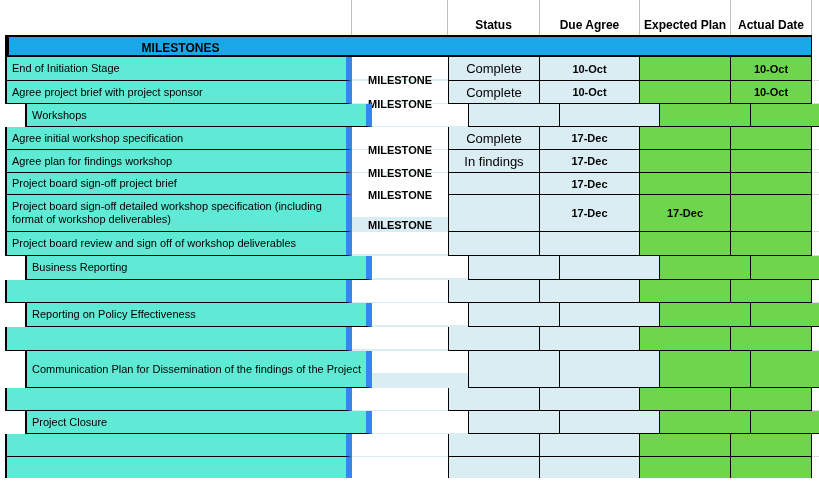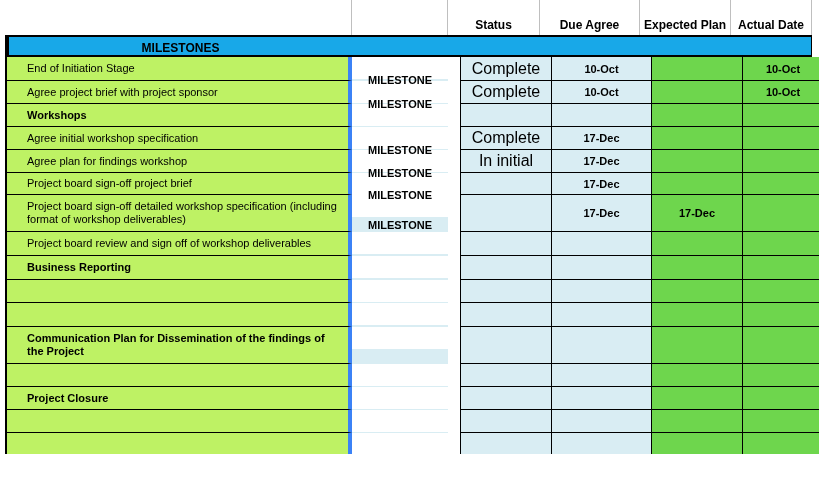--- a/index.html
+++ b/index.html
@@ -41,43 +41,43 @@
     border-left:4px solid #000;border-right:1px solid #000;
     display:flex;align-items:flex-end;
   }
   .title-span{
     width:343px;text-align:center;font-weight:bold;font-size:12px;
   }
 
   
   .cell{display:flex;align-items:center;}
   .desc-cell{
-    background:#bef264;
-    border-left:2px solid #000;border-right:4px solid #3b82f6;border-bottom:1px solid #000;
-    padding:1px 4px 1px 20px;
+    background:#5eead4;
+    border-left:2px solid #000;border-right:6px solid #3b82f6;border-bottom:1px solid #000;
+    padding:1px 4px 1px 5px;
     font-size:11px;line-height:13px;
   }
   .gap-cell{
     background:#d9edf3;justify-content:center;
     font-size:11px;font-weight:bold;margin-top:22px;
   }
   .status-cell{
-    background:#d9edf3;justify-content:center;font-size:16px;
-    border-left:1px solid #000;border-right:1px solid #000;border-bottom:1px solid #000;margin-left:12px;
+    background:#d9edf3;justify-content:center;font-size:13px;
+    border-left:1px solid #000;border-right:1px solid #000;border-bottom:1px solid #000;
   }
   .due-cell{
     background:#d9edf3;justify-content:center;font-size:11px;font-weight:bold;
     border-right:1px solid #000;border-bottom:1px solid #000;
   }
   .exp-cell,.act-cell{
     background:#6ed64d;justify-content:center;font-size:11px;font-weight:bold;
     border-right:1px solid #000;border-bottom:1px solid #000;
   }
   .sliver-cell{background:#fff;border-bottom:1px solid #dcdcdc;}
-  .bold .desc-cell, .desc-cell.section{font-weight:bold;}
+  .bold .desc-cell, .desc-cell.section{font-weight:normal;margin-left:20px;}
   .row:last-child .cell{border-bottom:none;}
   .row:last-child .sliver-cell{border-bottom:none;}
 </style>
 </head>
 <body>
 
 <div class="sheet">
 
   <div class="flexrow header-row">
     <div class="header-blank" style="width:352px;flex:0 0 352px;"></div>
@@ -138,21 +138,21 @@
     <div class="cell due-cell c-due">17-Dec</div>
     <div class="cell exp-cell c-exp"></div>
     <div class="cell act-cell c-act"></div>
     <div class="sliver-cell c-sliver"></div>
   </div>
 
   <div class="flexrow row" style="height:23px">
     <div class="c-margin"></div>
     <div class="cell desc-cell c-desc">Agree plan for findings workshop</div>
     <div class="cell gap-cell c-gap">MILESTONE</div>
-    <div class="cell status-cell c-status">In initial</div>
+    <div class="cell status-cell c-status">In findings</div>
     <div class="cell due-cell c-due">17-Dec</div>
     <div class="cell exp-cell c-exp"></div>
     <div class="cell act-cell c-act"></div>
     <div class="sliver-cell c-sliver"></div>
   </div>
 
   <div class="flexrow row" style="height:22px">
     <div class="c-margin"></div>
     <div class="cell desc-cell c-desc">Project board sign-off project brief</div>
     <div class="cell gap-cell c-gap">MILESTONE</div>
@@ -201,20 +201,30 @@
     <div class="c-margin"></div>
     <div class="cell desc-cell c-desc"></div>
     <div class="cell gap-cell c-gap"></div>
     <div class="cell status-cell c-status"></div>
     <div class="cell due-cell c-due"></div>
     <div class="cell exp-cell c-exp"></div>
     <div class="cell act-cell c-act"></div>
     <div class="sliver-cell c-sliver"></div>
   </div>
 
+  <div class="flexrow row" style="height:24px">
+    <div class="c-margin"></div>
+    <div class="cell desc-cell section c-desc">Reporting on Policy  Effectiveness</div>
+    <div class="cell gap-cell c-gap"></div>
+    <div class="cell status-cell c-status"></div>
+    <div class="cell due-cell c-due"></div>
+    <div class="cell exp-cell c-exp"></div>
+    <div class="cell act-cell c-act"></div>
+    <div class="sliver-cell c-sliver"></div>
+  </div>
 
   <div class="flexrow row" style="height:24px">
     <div class="c-margin"></div>
     <div class="cell desc-cell c-desc"></div>
     <div class="cell gap-cell c-gap"></div>
     <div class="cell status-cell c-status"></div>
     <div class="cell due-cell c-due"></div>
     <div class="cell exp-cell c-exp"></div>
     <div class="cell act-cell c-act"></div>
     <div class="sliver-cell c-sliver"></div>

